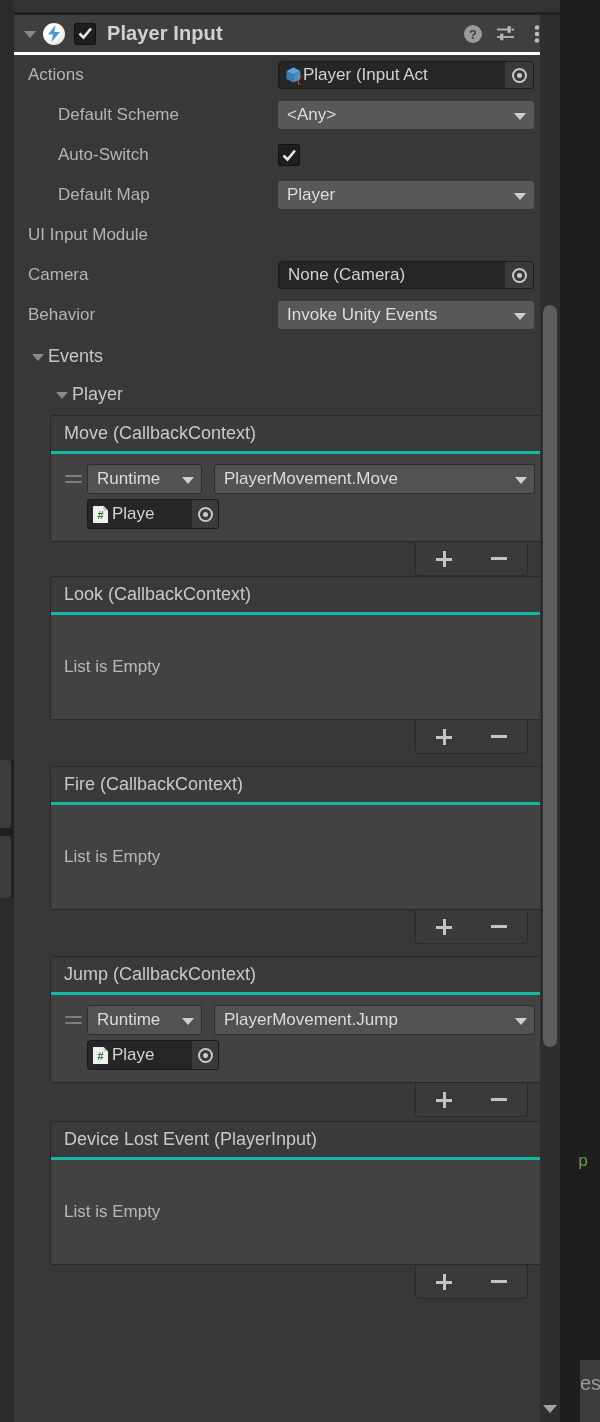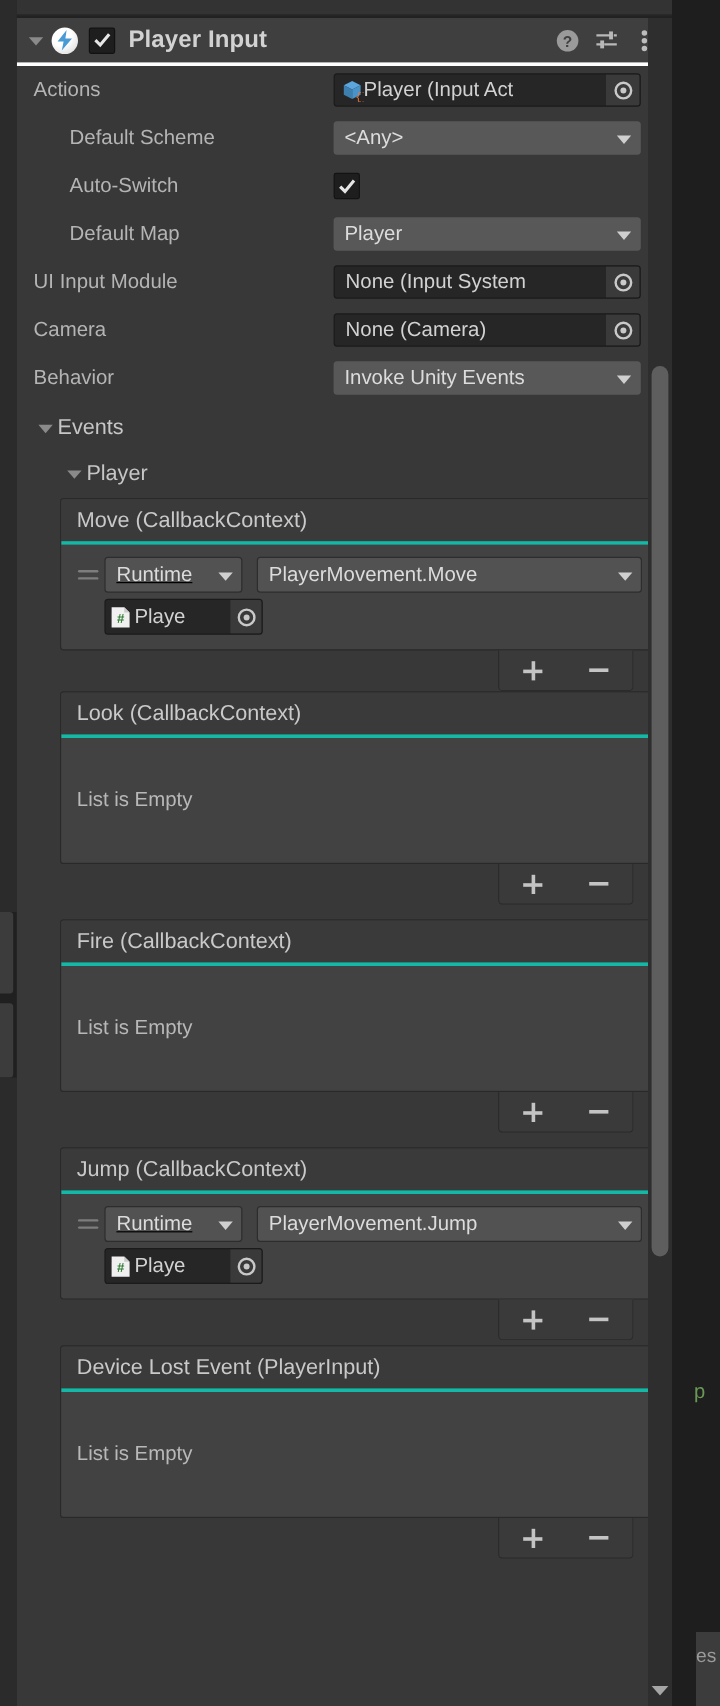--- a/index.html
+++ b/index.html
@@ -141,21 +141,21 @@
     position: relative; height: 30px; background: #525252; border: 1px solid #2d2d2d;
     border-radius: 3px; display: flex; align-items: center; padding: 0 26px 0 9px;
     cursor: pointer; overflow: hidden;
   }
   .mini-popup .txt { color: #dcdcdc; font-size: 17px; white-space: nowrap; }
   .mini-popup::after {
     content: ""; position: absolute; right: 7px; top: 12px;
     border-left: 6px solid transparent; border-right: 6px solid transparent;
     border-top: 7px solid #cfcfcf;
   }
-  .mp-mode { width: 115px; flex: 0 0 auto; text-decoration: underline; }
+  .mp-mode { width: 115px; flex: 0 0 auto; }
   .mp-func { flex: 1 1 auto; margin-left: 12px; }
   .evt-line2 { display: flex; align-items: center; margin-top: 5px; padding-left: 26px; }
   .obj-small {
     width: 132px; height: 30px; background: #262626; border: 1px solid #1b1b1b;
     border-radius: 3px; display: flex; align-items: center; overflow: hidden; cursor: pointer;
   }
   .obj-small .inner { display: flex; align-items: center; flex: 1 1 auto; overflow: hidden; padding-left: 4px; }
   .obj-small .txt { color: #d2d2d2; font-size: 17px; white-space: nowrap; margin-left: 3px; }
 
   
@@ -191,21 +191,21 @@
   .scroll-arrow::after {
     content: ""; position: absolute; left: 1px; top: 4px;
     border-left: 7px solid transparent; border-right: 7px solid transparent;
     border-top: 8px solid #a5a5a5;
   }
   .codefrag {
     position: absolute; font-family: "Liberation Mono", monospace;
     font-size: 17px; color: #6a9955; white-space: nowrap;
   }
   .bgtext {
-    position: absolute; font-size: 16px; color: #9a9a9a; white-space: nowrap;
+    position: absolute; font-size: 20px; color: #9a9a9a; white-space: nowrap;
   }
 </style>
 </head>
 <body>
 
 <div id="root">
 
   <div class="bg-sliver" style="left:0;top:0;width:14px;height:760px;background:#2b2b2b;"></div>
   <div class="bg-sliver" style="left:0;top:760px;width:11px;height:68px;background:#3c3c3c;border-radius:0 3px 3px 0;"></div>
   <div class="bg-sliver" style="left:0;top:836px;width:11px;height:62px;background:#3c3c3c;border-radius:0 3px 3px 0;"></div>
@@ -318,32 +318,20 @@
         <div class="label indent">Default Map</div>
         <div class="field">
           <div class="popup">
             <span class="txt">Player</span>
           </div>
         </div>
       </div>
 
       <div class="row">
         <div class="label">UI Input Module</div>
-        <div class="field">
-          <div class="objfield">
-            <div class="inner">
-              <span class="txt" style="margin-left:4px;">None (Input System</span>
-            </div>
-            <div class="objpicker">
-              <span class="dot-target">
-                  <i></i>
-                </span>
-            </div>
-          </div>
-        </div>
       </div>
 
       <div class="row">
         <div class="label">Camera</div>
         <div class="field">
           <div class="objfield">
             <div class="inner">
               <span class="txt" style="margin-left:4px;">None (Camera)</span>
             </div>
             <div class="objpicker">

